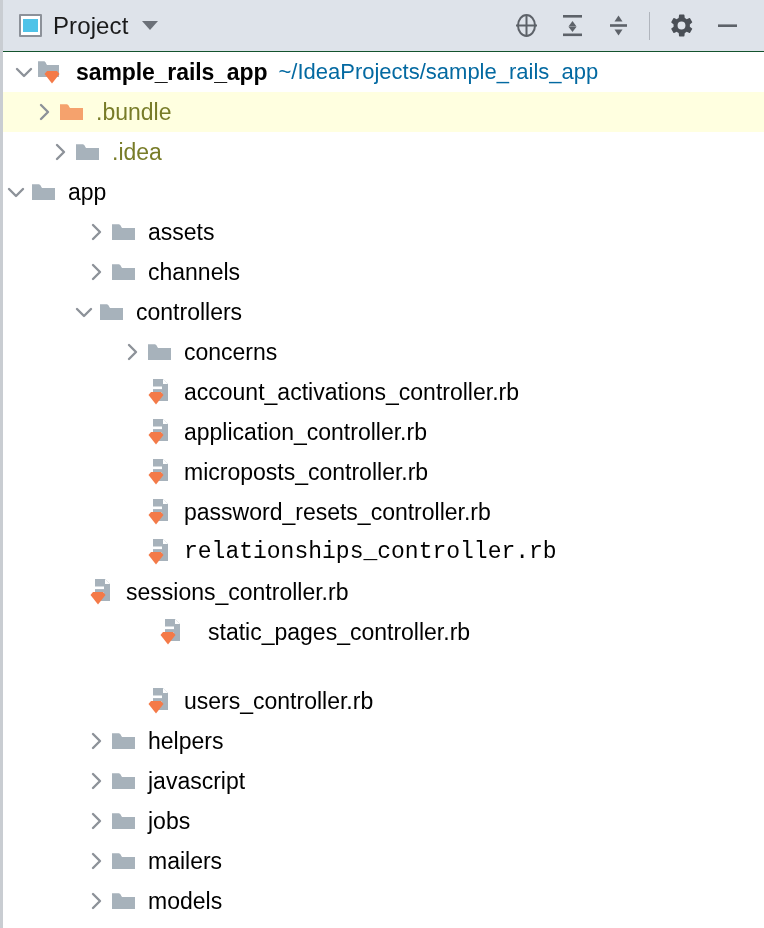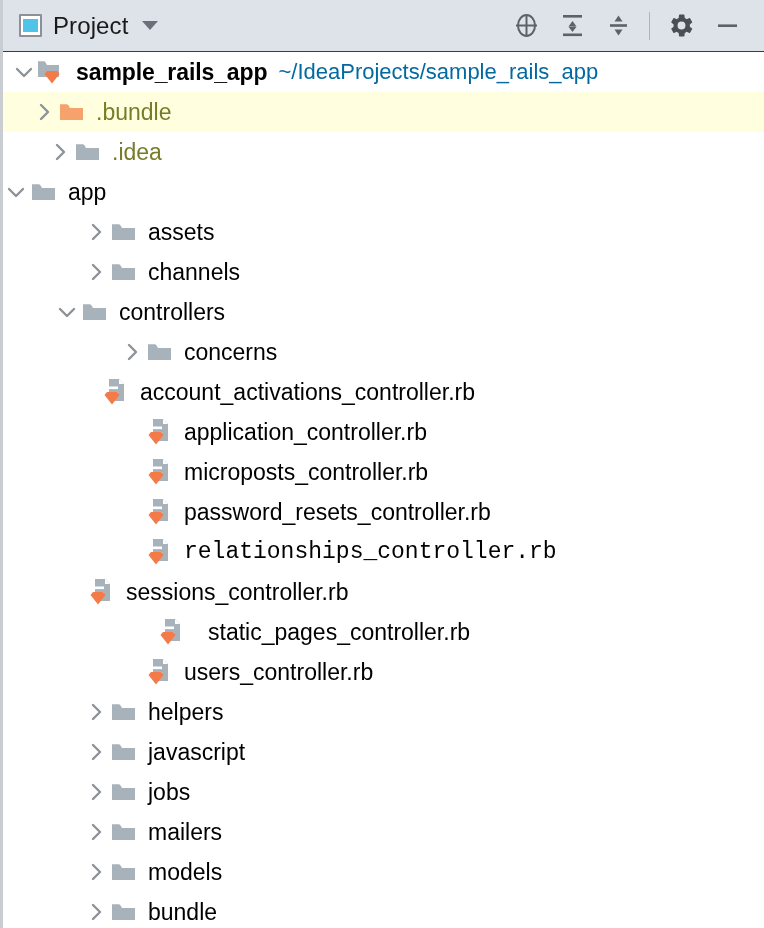--- a/index.html
+++ b/index.html
@@ -279,21 +279,21 @@
           </svg>
         </span>
         <span class="icon-wrap">
           <svg width="26" height="22" viewBox="0 0 26 22">
             <path d="M1 4 L1 19 L24 19 L24 7 L11 7 L9.2 4 Z" fill="#a7b2bb"></path>
             <path d="M1 3.2 L8.4 3.2 L9.6 5.6 L1 5.6 Z" fill="#a7b2bb"></path>
           </svg>
         </span>
         <span class="label">channels</span>
       </div>
-      <div class="row" style="padding-left: 51px;">
+      <div class="row" style="padding-left: 68px;">
         <span class="twisty">
           <svg width="22" height="22" viewBox="0 0 22 22">
             <path d="M4 8 L11 15 L18 8" fill="none" stroke="#8d9299" stroke-width="2.4" stroke-linecap="round" stroke-linejoin="round"></path>
           </svg>
         </span>
         <span class="icon-wrap">
           <svg width="26" height="22" viewBox="0 0 26 22">
             <path d="M1 4 L1 19 L24 19 L24 7 L11 7 L9.2 4 Z" fill="#a7b2bb"></path>
             <path d="M1 3.2 L8.4 3.2 L9.6 5.6 L1 5.6 Z" fill="#a7b2bb"></path>
           </svg>
@@ -307,21 +307,21 @@
           </svg>
         </span>
         <span class="icon-wrap">
           <svg width="26" height="22" viewBox="0 0 26 22">
             <path d="M1 4 L1 19 L24 19 L24 7 L11 7 L9.2 4 Z" fill="#a7b2bb"></path>
             <path d="M1 3.2 L8.4 3.2 L9.6 5.6 L1 5.6 Z" fill="#a7b2bb"></path>
           </svg>
         </span>
         <span class="label">concerns</span>
       </div>
-      <div class="row" style="padding-left: 72px;">
+      <div class="row" style="padding-left: 116px;">
         <span class="twisty"></span>
         <span class="icon-wrap">
           <svg width="28" height="30" viewBox="0 0 28 30">
             <path d="M7 2 L17 2 L22 7 L22 24 L7 24 Z" fill="#a7b2bb"></path>
             <path d="M17 2 L22 7 L17 7 Z" fill="#ffffff"></path>
             <rect x="7" y="9.5" width="9" height="2.6" fill="#ffffff"></rect>
             <rect x="7" y="15.5" width="9" height="2.6" fill="#ffffff"></rect>
             <polygon points="10,27.5 2.5,18 5,15 15,15 17.5,18" fill="#f47a48"></polygon>
           </svg>
         </span>
@@ -398,21 +398,21 @@
           <svg width="28" height="30" viewBox="0 0 28 30">
             <path d="M7 2 L17 2 L22 7 L22 24 L7 24 Z" fill="#a7b2bb"></path>
             <path d="M17 2 L22 7 L17 7 Z" fill="#ffffff"></path>
             <rect x="7" y="9.5" width="9" height="2.6" fill="#ffffff"></rect>
             <rect x="7" y="15.5" width="9" height="2.6" fill="#ffffff"></rect>
             <polygon points="10,27.5 2.5,18 5,15 15,15 17.5,18" fill="#f47a48"></polygon>
           </svg>
         </span>
         <span class="label">static_pages_controller.rb</span>
       </div>
-      <div class="row" style="padding-left: 116px;">
+      <div class="row" style="padding-left: 116px; margin-top: 29px;">
         <span class="twisty"></span>
         <span class="icon-wrap">
           <svg width="28" height="30" viewBox="0 0 28 30">
             <path d="M7 2 L17 2 L22 7 L22 24 L7 24 Z" fill="#a7b2bb"></path>
             <path d="M17 2 L22 7 L17 7 Z" fill="#ffffff"></path>
             <rect x="7" y="9.5" width="9" height="2.6" fill="#ffffff"></rect>
             <rect x="7" y="15.5" width="9" height="2.6" fill="#ffffff"></rect>
             <polygon points="10,27.5 2.5,18 5,15 15,15 17.5,18" fill="#f47a48"></polygon>
           </svg>
         </span>

